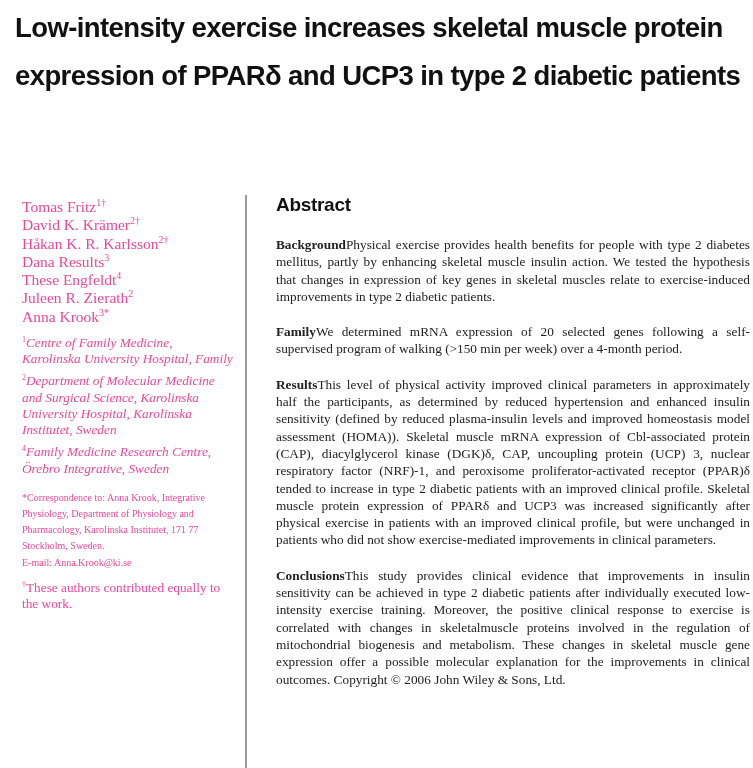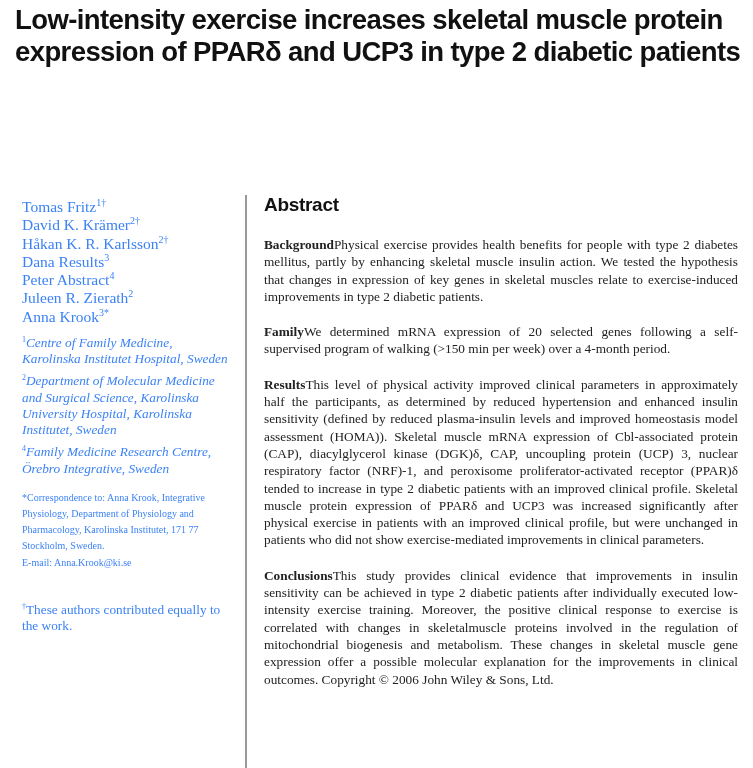--- a/index.html
+++ b/index.html
@@ -1,66 +1,66 @@
 <!DOCTYPE html>
 <html><head>
 <meta charset="utf-8">
 <style>
   html, body { margin: 0; padding: 0; background: #ffffff; }
   body { width: 753px; height: 768px; overflow: hidden; position: relative; color: #1a1a1a; }
   .title {
     position: absolute; left: 15px; top: 4px; width: 730px;
     font-family: "Liberation Sans", sans-serif; font-weight: bold;
-    font-size: 27.5px; line-height: 32px; letter-spacing: -0.6px; color: #111;
+    font-size: 27.5px; line-height: 48px; letter-spacing: -0.6px; color: #111;
   }
   .left-col {
     position: absolute; left: 22px; top: 198px; width: 212px;
-    font-family: "Liberation Serif", serif; color: #3b82f6;
+    font-family: "Liberation Serif", serif; color: #ec4899;
   }
   .authors div { font-size: 15.5px; line-height: 18.3px; }
   .authors sup { font-size: 10px; vertical-align: 6px; line-height: 0; }
   .affils { margin-top: 9px; }
   .affil { font-style: italic; font-size: 13.3px; line-height: 16.2px; margin-bottom: 6px; }
   .affil sup { font-size: 8px; vertical-align: 5px; line-height: 0; font-style: normal; }
   .corr { margin-top: 13px; font-size: 10px; line-height: 16.2px; }
-  .equal { margin-top: 31px; font-size: 13.3px; line-height: 16.2px; }
+  .equal { margin-top: 9px; font-size: 13.3px; line-height: 16.2px; }
   .equal sup { font-size: 8px; vertical-align: 5px; line-height: 0; }
   .divider {
     position: absolute; left: 245px; top: 195px; width: 2px; height: 573px;
     background: #9a9a9a;
   }
   .abstract {
-    position: absolute; left: 264px; top: 193px; width: 474px;
+    position: absolute; left: 276px; top: 193px; width: 474px;
     font-family: "Liberation Serif", serif; color: #222;
   }
   .abstract-heading {
     font-family: "Liberation Sans", sans-serif; font-weight: bold;
     font-size: 19px; line-height: 24px; color: #111; margin-bottom: 19px; letter-spacing: -0.3px;
   }
   .section { font-size: 13.3px; line-height: 17.3px; text-align: justify; margin-bottom: 18px; }
   .section .label { font-weight: bold; }
 </style>
 </head>
 <body>
 
 <h1 class="title" style="margin:0;">Low-intensity exercise increases skeletal muscle protein expression of PPARδ and UCP3 in type 2 diabetic patients</h1>
 
 <div class="left-col">
   <div class="authors">
     <div><span>Tomas Fritz</span><sup>1†</sup></div>
     <div><span>David K. Krämer</span><sup>2†</sup></div>
     <div><span>Håkan K. R. Karlsson</span><sup>2†</sup></div>
     <div><span>Dana Results</span><sup>3</sup></div>
-    <div><span>Peter Abstract</span><sup>4</sup></div>
+    <div><span>These Engfeldt</span><sup>4</sup></div>
     <div><span>Juleen R. Zierath</span><sup>2</sup></div>
     <div><span>Anna Krook</span><sup>3*</sup></div>
   </div>
 
   <div class="affils">
-    <div class="affil"><sup>1</sup><span>Centre of Family Medicine, Karolinska Institutet Hospital, Sweden</span></div>
+    <div class="affil"><sup>1</sup><span>Centre of Family Medicine, Karolinska University Hospital, Family</span></div>
     <div class="affil"><sup>2</sup><span>Department of Molecular Medicine and Surgical Science, Karolinska University Hospital, Karolinska Institutet, Sweden</span></div>
     <div class="affil"><sup>4</sup><span>Family Medicine Research Centre, Örebro Integrative, Sweden</span></div>
   </div>
 
   <div class="corr">
     <div>*Correspondence to: Anna Krook, Integrative Physiology, Department of Physiology and Pharmacology, Karolinska Institutet, 171 77 Stockholm, Sweden.</div>
     <div>E-mail: Anna.Krook@ki.se</div>
   </div>
 
   <div class="equal"><sup>†</sup><span>These authors contributed equally to the work.</span></div>

